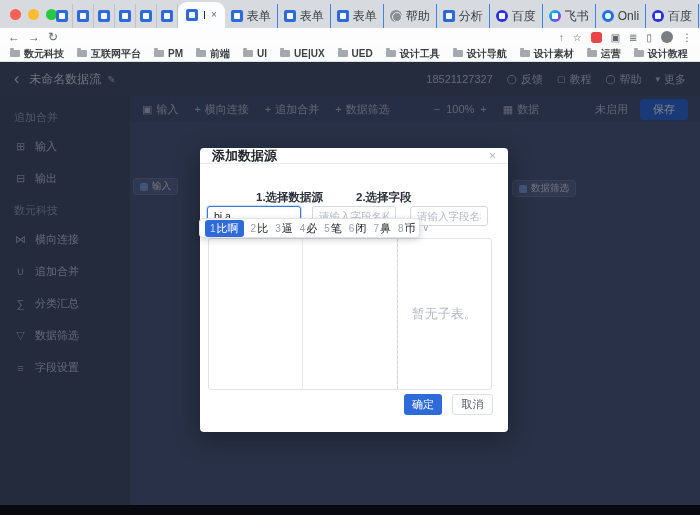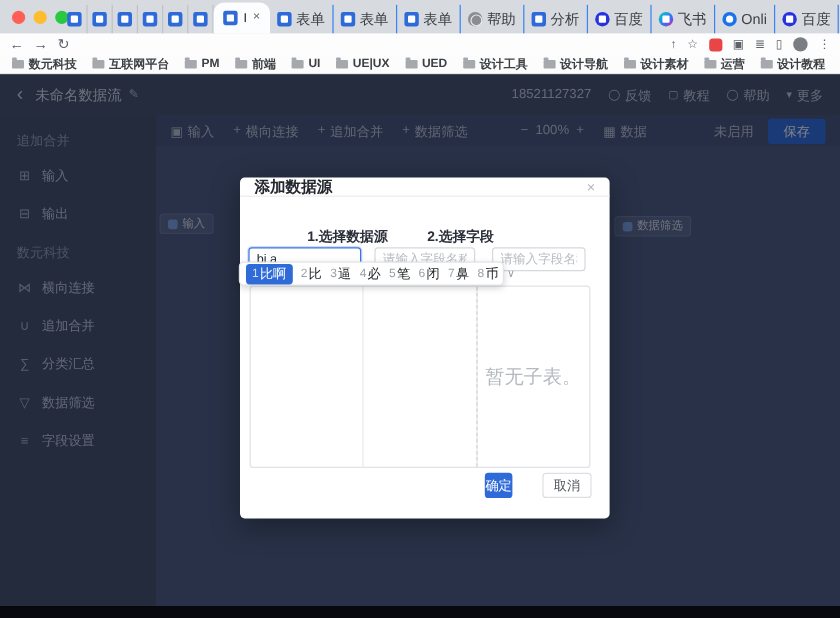--- a/index.html
+++ b/index.html
@@ -73,24 +73,24 @@
   .m-step { position:absolute; font-size:11.5px; font-weight:bold; color:#2a2f3a;margin-left:44px; }
   .step1 { left:12px; top:42px; } .step2 { left:112px; top:42px; }
   .m-input { position:absolute; top:58px; height:20px; border:1px solid #d5d8dd; border-radius:3px; font-size:10.5px; padding:0 6px; color:#24282f; font-family:"Liberation Sans",sans-serif; outline:none; }
   .m-input::placeholder { color:#b8bcc4; }
   .in-1 { left:7px; width:94px; border-color:#3a77e0; box-shadow:0 0 0 1px rgba(58,119,224,0.25); }
   .in-2 { left:112px; width:84px; }
   .in-3 { left:210px; width:78px; }
   .m-cols { position:absolute; left:8px; top:90px; width:284px; height:152px; border:1px solid #e0e2e6; border-radius:3px; display:flex; }
   .m-col { flex:1; border-right:1px solid #e8eaed; }
   .m-col:last-child { border-right:none; border-left:1px dashed #cfd3d9; margin-left:-1px; display:flex; align-items:center; justify-content:center; }
-  .empty-text { font-size:16px; color:#b5b9c0; }
+  .empty-text { font-size:13px; color:#b5b9c0; }
   .m-footer { position:absolute; left:0; right:0; top:246px; height:22px; }
   .btn { position:absolute; height:21px; border-radius:3px; font-size:11px; display:flex; align-items:center; justify-content:center; }
-  .btn-ok { left:204px; width:23px; background:#2e6bd8; color:#fff; }
+  .btn-ok { left:204px; width:38px; background:#2e6bd8; color:#fff; }
   .btn-cancel { left:252px; width:41px; background:#fff; border:1px solid #dcdfe3; color:#51565e; }
 
   
   .ime { position:absolute; left:199px; top:218px; width:221px; height:20px; background:#fff; border:1px solid #e2e3e6; border-radius:4px; box-shadow:0 2px 6px rgba(0,0,0,0.18); z-index:11; display:flex; align-items:center; padding:0 5px; gap:7px; font-size:11px; }
   .cand { display:flex; align-items:center; gap:1px; color:#1c1e21; white-space:nowrap; }
   .cand .cnum { color:#9aa0a8; font-size:10px; }
   .cand-sel { background:#2e6bd8; border-radius:3px; padding:1px 5px; color:#fff; }
   .cand-sel .cnum { color:#cfdcf7; }
   .ime-chevron { margin-left:auto; color:#9aa0a8; font-size:9px; }
 </style>

